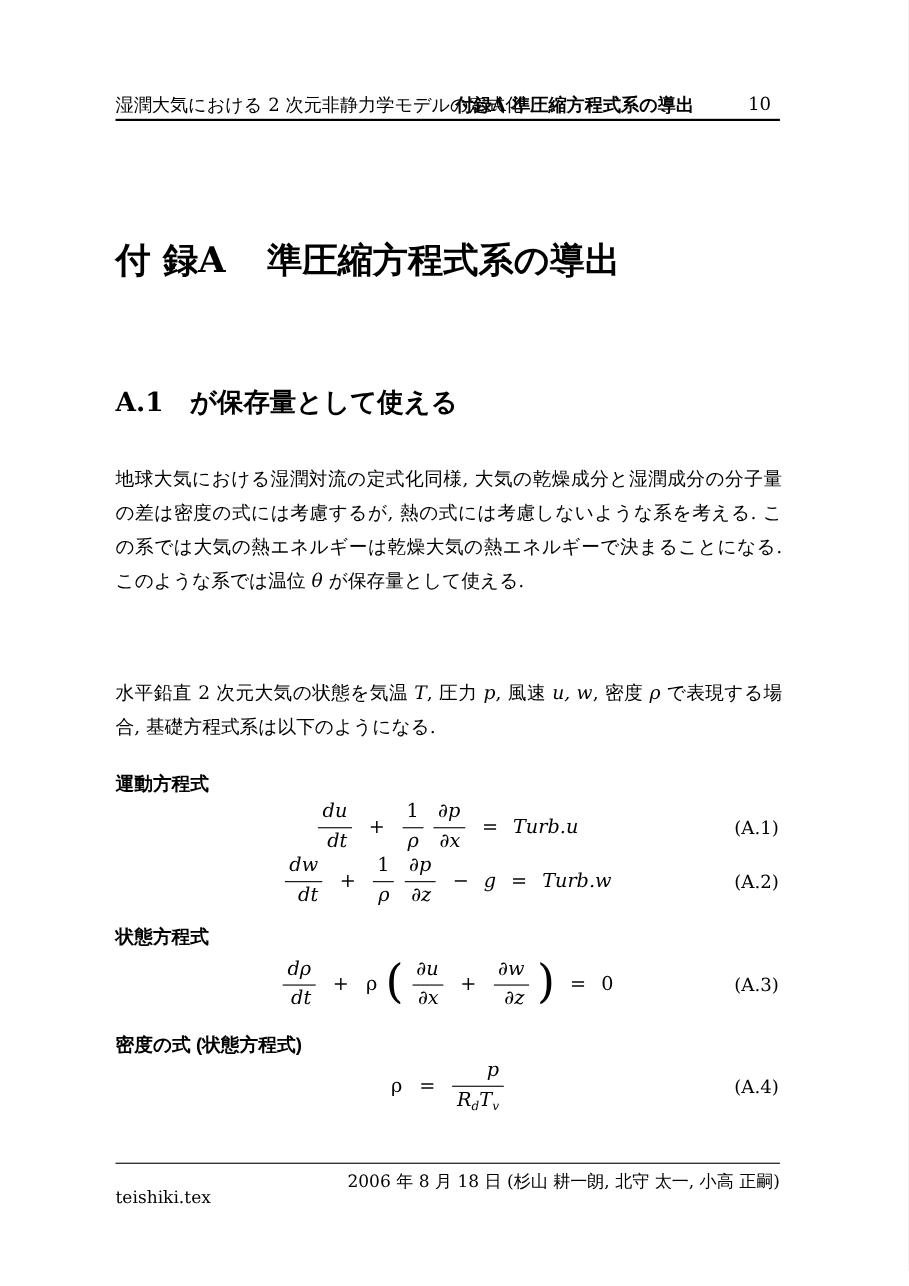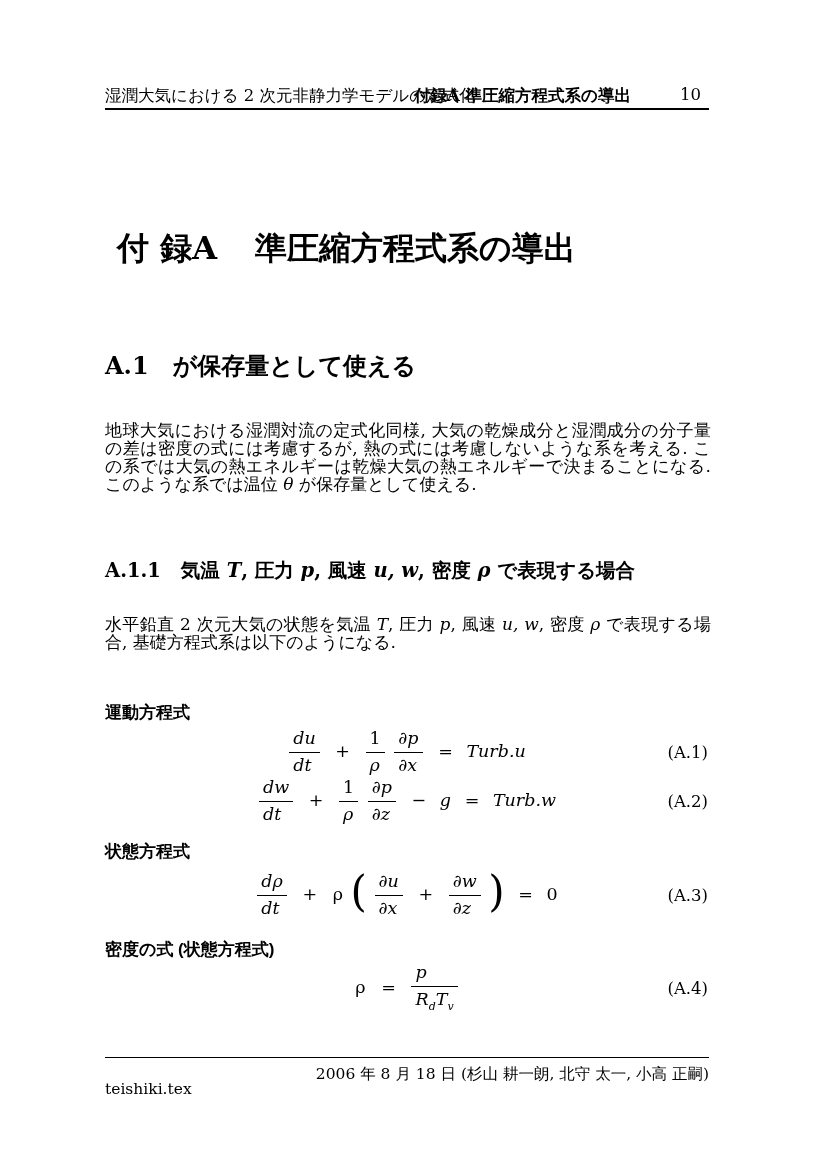--- a/index.html
+++ b/index.html
@@ -9,39 +9,39 @@
     font-family:"DejaVu Serif", serif;
     overflow:hidden;
   }
   
   .hdr{position:absolute;left:105px;top:85px;width:596px;height:20px;font-size:16.5px;white-space:nowrap;}
   .hdr-left{position:absolute;left:0;top:0;}
   .hdr-right{position:absolute;right:70px;top:0;font-weight:bold;}
   .hdr-page{position:absolute;right:0;top:0;text-align:center;}
   .hdr-rule{position:absolute;left:105px;top:108px;width:604px;height:2px;background:#000;}
   
-  .chapter{position:absolute;left:105px;top:215px;margin:12px;font-size:32px;font-weight:bold;white-space:nowrap;}
+  .chapter{position:absolute;left:105px;top:215px;margin:0;font-size:32px;font-weight:bold;white-space:nowrap;}
   .gap-ch{display:inline-block;width:38px;}
   .section{position:absolute;left:105px;top:350px;margin:0;font-size:24px;font-weight:bold;white-space:nowrap;}
   .gap-sec{display:inline-block;width:24px;}
   .subsection{position:absolute;left:105px;top:557px;margin:0;font-size:19.5px;font-weight:bold;white-space:nowrap;}
   .gap-sub{display:inline-block;width:20px;}
   .mi{font-style:italic;font-family:"DejaVu Serif", serif;}
   
-  .para{position:absolute;left:105px;width:606px;margin:0;font-size:17px;line-height:18px;text-align:justify;}
+  .para{position:absolute;left:105px;width:606px;margin:0;font-size:17px;line-height:31px;text-align:justify;}
   .p1{top:421px;}
   .p2{top:615px;}
   
   .eqlabel{position:absolute;left:105px;font-size:17px;font-weight:700;
     font-family:"Liberation Sans", sans-serif;white-space:nowrap;}
   
   .eqrow{position:absolute;left:105px;width:603px;display:flex;align-items:center;justify-content:center;
     font-size:17.5px;white-space:nowrap;}
   .eqnum{position:absolute;right:0;font-style:normal;font-size:16.5px;margin-left:44px;}
-  .frac{display:inline-block;vertical-align:middle;text-align:left;margin:0 2px;line-height:1.25;}
+  .frac{display:inline-block;vertical-align:middle;text-align:right;margin:0 2px;line-height:1.25;}
   .ftop{display:block;padding:0 4px 2px 4px;border-bottom:1.4px solid #000;}
   .fbot{display:block;padding:2px 4px 0 4px;}
   .op{margin:0 8px;font-style:normal;}
   .tight{margin:0 2px;font-style:normal;}
   .paren{font-size:42px;font-weight:300;font-style:normal;vertical-align:middle;line-height:0;position:relative;top:-3px;}
   .msub{font-size:11px;font-style:italic;}
   
   .ftr-rule{position:absolute;left:105px;top:1057px;width:604px;height:1.4px;background:#000;}
   .ftr{position:absolute;left:105px;top:1064px;width:604px;font-size:15.5px;white-space:nowrap;}
   .ftr-left{position:absolute;left:0;top:16px;text-align:right;}
@@ -58,21 +58,20 @@
     <span class="hdr-page">10</span>
   </div>
   <div class="hdr-rule"></div>
 
   <h1 class="chapter"><span>付 録A</span><span class="gap-ch"></span><span>準圧縮方程式系の導出</span></h1>
 
   <h2 class="section"><span>A.1</span><span class="gap-sec"></span><span>が保存量として使える</span></h2>
 
   <p class="para p1"><span>地球大気における湿潤対流の定式化同様, 大気の乾燥成分と湿潤成分の分子量の差は密度の式には考慮するが, 熱の式には考慮しないような系を考える. この系では大気の熱エネルギーは乾燥大気の熱エネルギーで決まることになる. このような系では温位 </span><span class="mi">θ</span><span> が保存量として使える.</span></p>
 
-  <h3 class="subsection"><span>A.1.1</span><span class="gap-sub"></span><span>気温 </span><span class="mi">T</span><span>, 圧力 </span><span class="mi">p</span><span>, 風速 </span><span class="mi">u, w</span><span>, 密度 </span><span class="mi">ρ</span><span> で表現する場合</span></h3>
 
   <p class="para p2"><span>水平鉛直 2 次元大気の状態を気温 </span><span class="mi">T</span><span>, 圧力 </span><span class="mi">p</span><span>, 風速 </span><span class="mi">u, w</span><span>, 密度 </span><span class="mi">ρ</span><span> で表現する場合, 基礎方程式系は以下のようになる.</span></p>
 
   <div class="eqlabel" style="top:701px;">運動方程式</div>
 
   <div class="eqrow" style="top:727px;height:50px;">
     <span>
       <span class="frac mi"><span class="ftop">du</span><span class="fbot">dt</span></span>
       <span class="op">+</span>
       <span class="frac"><span class="ftop">1</span><span class="fbot mi">ρ</span></span>

